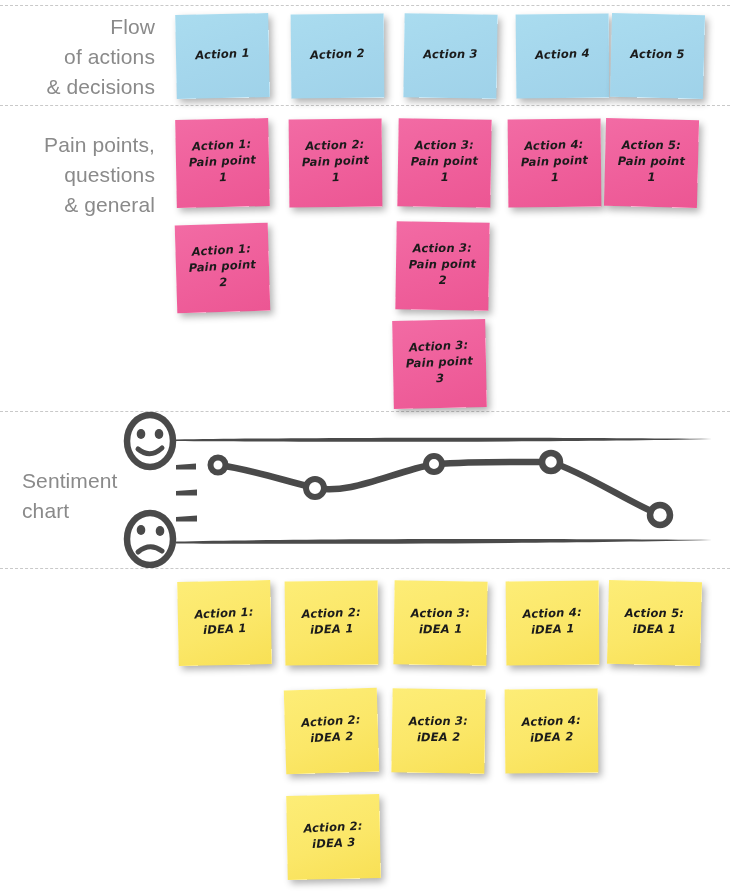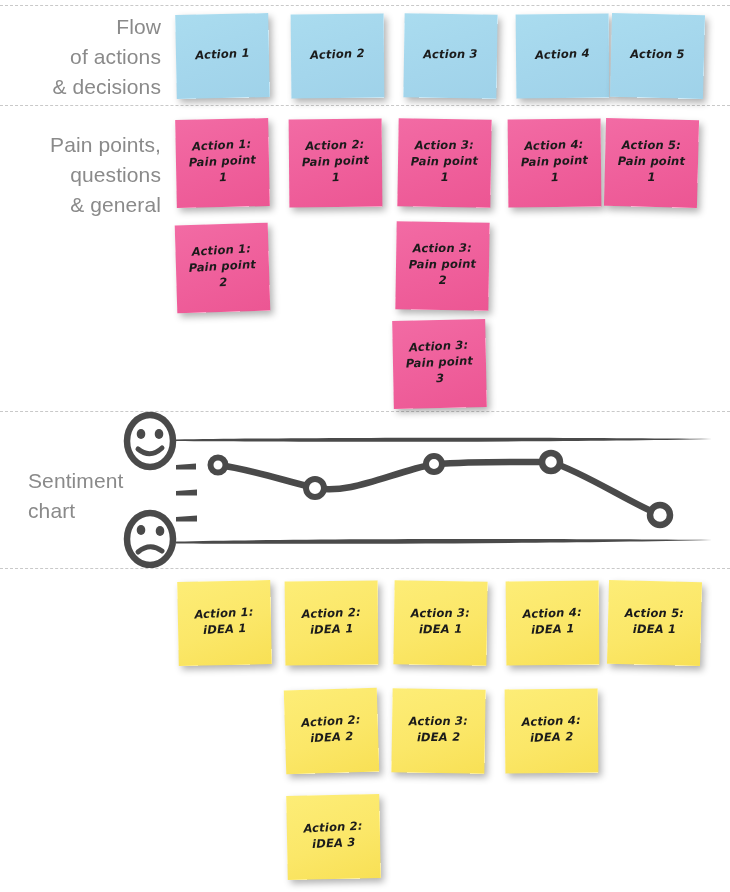--- a/index.html
+++ b/index.html
@@ -30,21 +30,20 @@
 
   
   .row-label {
     position: absolute;
     color: #8a8a8a;
     font-size: 21px;
     line-height: 1.42;
     font-weight: 300;
     letter-spacing: .1px;
     white-space: pre-line;
-    padding-left: 6px;
   }
   .row-label.right {
     text-align: right;
   }
   .row-label.left {
     text-align: left;
   }
 
   
   .note {

